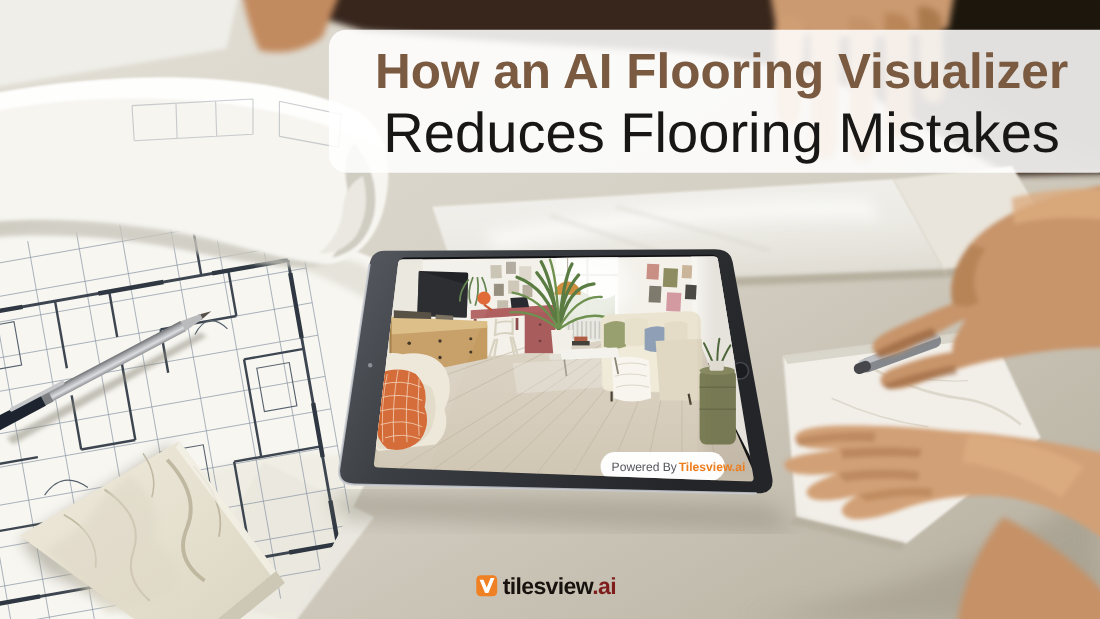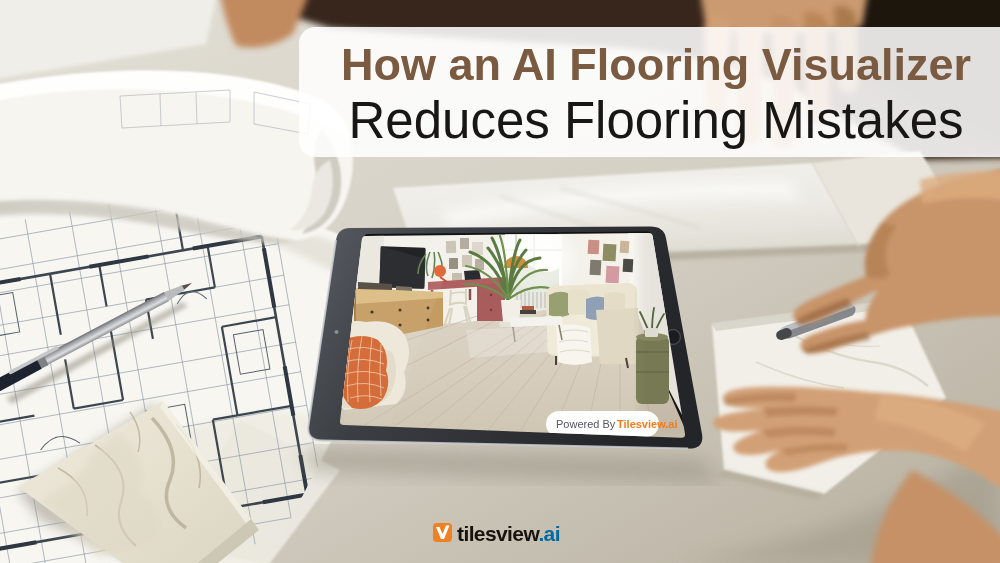--- a/index.html
+++ b/index.html
@@ -395,14 +395,14 @@
 
 <div style="position:absolute;left:300px;top:39px;width:712px;text-align:center;font-size:45px;font-weight:bold;color:#7a5a40;letter-spacing:0px;">How an AI Flooring Visualizer</div>
 
 <div style="position:absolute;left:300px;top:91px;width:712px;text-align:center;font-size:51px;font-weight:normal;color:#181715;letter-spacing:0px;">Reduces Flooring Mistakes</div>
 
 <div style="position:absolute;left:433px;top:523px;width:19px;height:19px;background:#ef8023;border-radius:4px;"></div>
 <svg style="position:absolute;left:433px;top:523px;" width="19" height="19" viewBox="0 0 19 19">
   <path d="M3,4 L6.5,4 L9.5,11 L13,2.5 L16.5,2.5 L11,16 L8,16 Z" fill="#ffffff"></path>
 </svg>
 
-<div style="position:absolute;left:457px;top:522px;font-size:21px;font-weight:bold;color:#17120e;letter-spacing:-0.6px;">tilesview<span style="color:#0369a1;">.ai</span></div>
+<div style="position:absolute;left:457px;top:522px;font-size:21px;font-weight:bold;color:#17120e;letter-spacing:-0.6px;">tilesview<span style="color:#7f1d1d;">.ai</span></div>
 </div>
 
 </body></html>

